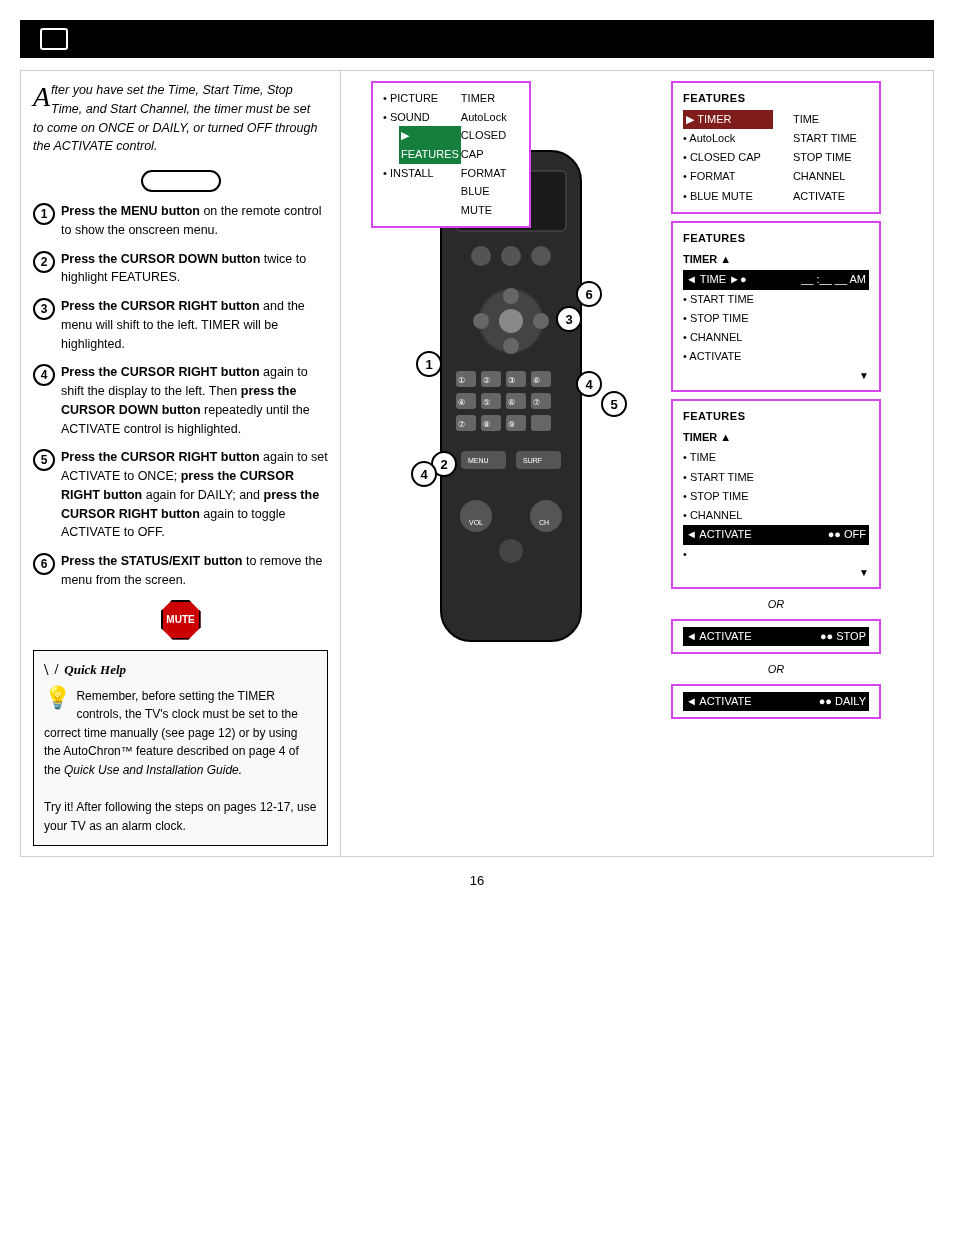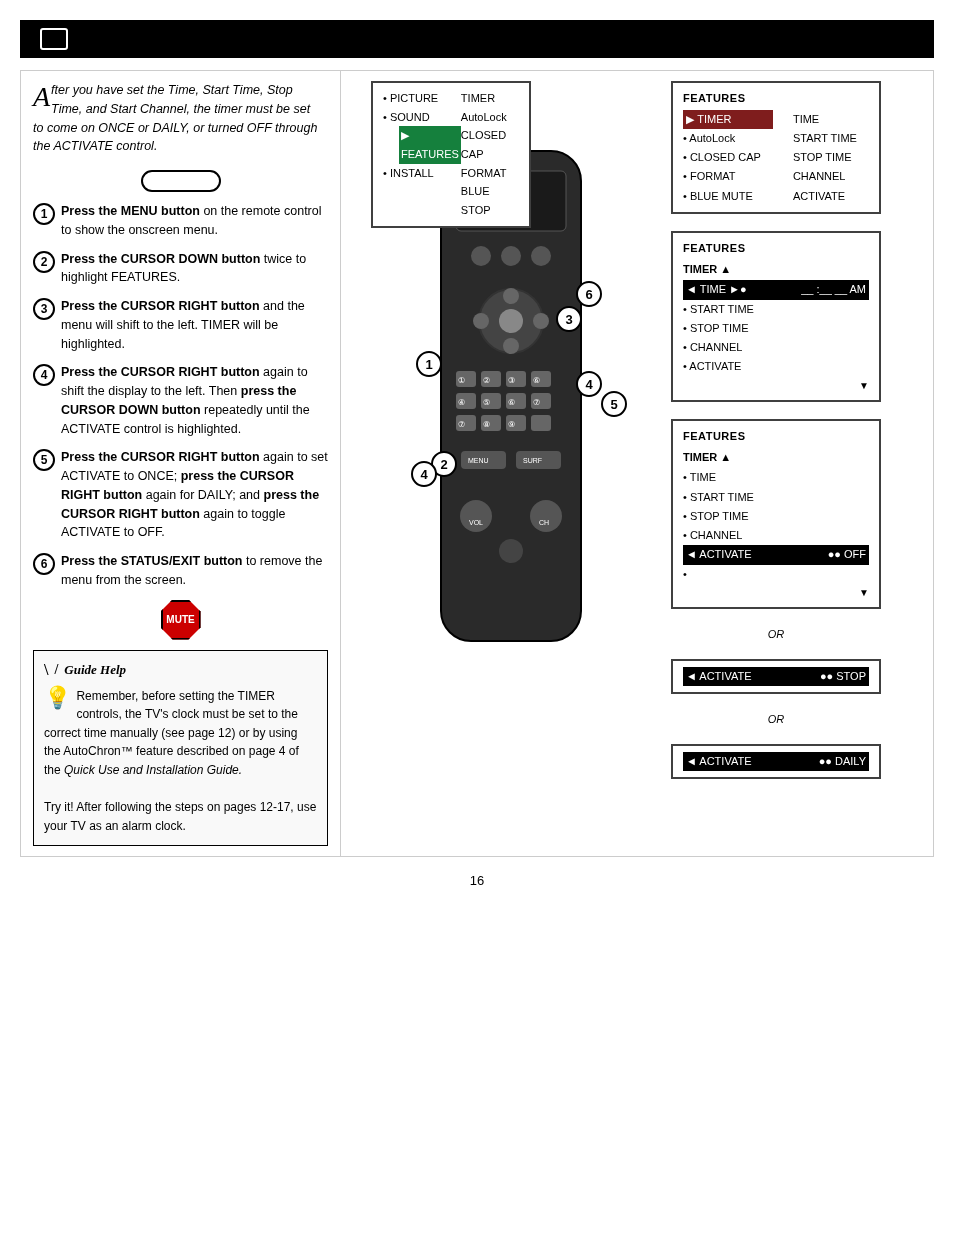--- a/index.html
+++ b/index.html
@@ -159,21 +159,21 @@
     .right-col {
       flex: 1;
       padding: 10px;
       display: flex;
       flex-direction: column;
       gap: 8px;
       position: relative;
     }
 
     .osd-box {
-      border: 2px solid #404040;
+      border: 2px solid #d946ef;
       background: #fff;
       padding: 6px 10px;
       font-size: 11.5px;
       line-height: 1.7;
     }
 
     .osd-header {
       font-weight: bold;
       font-size: 11px;
       text-transform: uppercase;
@@ -199,21 +199,21 @@
     
     .page-num {
       text-align: center;
       margin-top: 16px;
       font-size: 13px;
     }
 
     .full-right {
       display: flex;
       flex-direction: column;
-      gap: 17px;
+      gap: 7px;
       min-width: 210px;
     }
   </style>
 </head>
 <body>
 
 <div class="title-bar">
   <div class="title-icon"></div>
 </div>
 
@@ -264,21 +264,21 @@
           <b>Press the STATUS/EXIT button</b> to remove the menu from the screen.
         </div>
       </div>
     </div>
 
     <div class="stop-sign">MUTE</div>
 
     <div class="smart-help">
       <div class="smart-help-title">
         <span style="font-size:14px;">/ </span>
-        <span style="font-family:Georgia,serif; font-style:italic; font-weight:bold;">Guide Help</span>
+        <span style="font-family:Georgia,serif; font-style:italic; font-weight:bold;">Quick Help</span>
       </div>
       <div class="smart-help-body">
         <span class="lightbulb">💡</span>
         Remember, before setting the TIMER controls, the TV's clock must be set to the correct time manually (see page 12) or by using the AutoChron™ feature described on page 4 of the <em>Quick Use and Installation Guide.</em>
         <br><br>
         Try it! After following the steps on pages 12-17, use your TV as an alarm clock.
       </div>
     </div>
   </div>
 
@@ -293,21 +293,21 @@
           <div style="display:grid; grid-template-columns:1fr 1fr; font-size:11px; line-height:1.7;">
             <div>• PICTURE</div>
               <div>TIMER</div>
             <div>• SOUND</div>
               <div>AutoLock</div>
             <div style="background:#15803d;color:#fff;padding:0 2px;margin-left:16px;">▶ FEATURES</div>
               <div>CLOSED CAP</div>
             <div>• INSTALL</div>
               <div>FORMAT</div>
             <div></div>
-              <div>BLUE STOP</div>
+              <div>BLUE MUTE</div>
           </div>
         </div>
 
         
         <svg width="300" height="520" viewBox="0 0 300 520" xmlns="http://www.w3.org/2000/svg" style="margin-top:60px;">
 
           <rect x="80" y="10" width="140" height="490" rx="30" ry="30" fill="#2a2a2a" stroke="#000" stroke-width="2"></rect>
 
           <rect x="95" y="30" width="110" height="60" rx="5" fill="#1a1a1a" stroke="#555" stroke-width="1"></rect>
 

